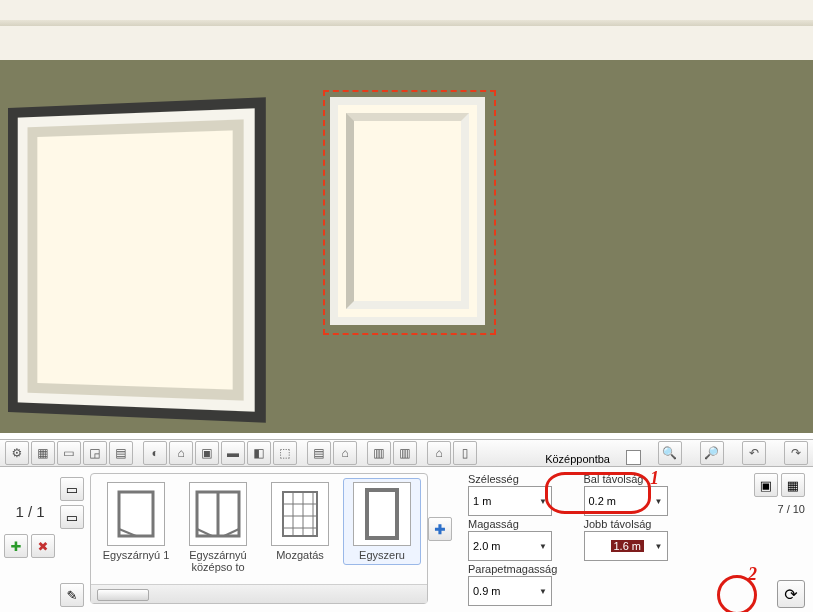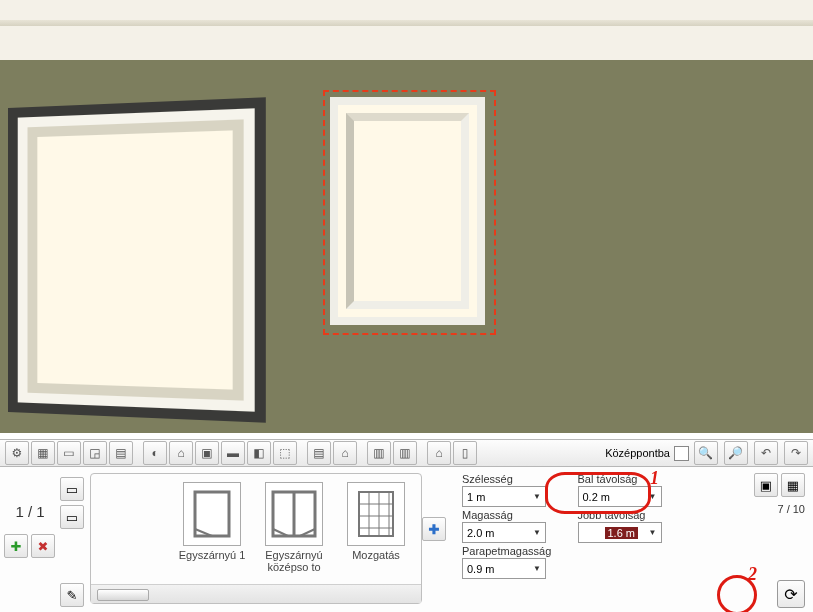--- a/index.html
+++ b/index.html
@@ -81,21 +81,21 @@
   border: 1px solid #b5b5b5;
   border-radius: 2px;
   background: linear-gradient(#fefefe,#e6e6e6);
   display:flex; align-items:center; justify-content:center;
   font-size:12px;
   color:#555;
   cursor:pointer;
 }
 .tsep { width: 8px; }
 .chk-right {
-  margin-left:auto; display:flex; align-items:center; gap:4px;
+  margin-left:auto; display:flex; align-items:flex-end; gap:16px;
 }
 .chk-box { width:13px; height:13px; border:1px solid #888; background:#fff; display:inline-block;}
 .bottom-panel {
   position:absolute; left:0; top:467px; width:813px; height:145px;
   background:#fdfdfd;
   display:flex;
 }
 .col-left {
   width:60px; padding:6px 4px; box-sizing:border-box;
 }
@@ -106,21 +106,21 @@
   display:inline-flex; align-items:center; justify-content:center;
   font-size:13px; cursor:pointer;
 }
 .col-thumbs-wrap { width:30px; display:flex; flex-direction:column; gap:4px; padding-top:10px;}
 .col-gallery {
   flex: 0 0 330px;
   border:1px solid #bfbfbf; border-radius:4px;
   margin:6px 0 8px 0;
   display:flex; flex-direction:column;
 }
-.gallery-row { flex:1; display:flex; gap:4px; padding:4px 6px; align-items:flex-start;justify-content:flex-end;}
+.gallery-row { flex:1; display:flex; gap:4px; padding:4px 6px; align-items:flex-start;}
 .thumb {
   width:72px; display:flex; flex-direction:column; align-items:center; gap:3px;
   padding:3px 2px; border-radius:3px; border:1px solid transparent;
   cursor:pointer; text-align:center; font-size:11px; color:#444;
 }
 .thumb.sel { background:#eef4ff; border-color:#9ab8e8;}
 .thumb .img {
   width:56px; height:62px; border:1px solid #aaa; background:#fff;
   display:flex; align-items:center; justify-content:center;
 }
@@ -129,21 +129,21 @@
 .col-plus { width:28px; display:flex; align-items:flex-start; padding-top:50px;}
 .col-props {
   flex:0 0 224px; padding:6px 4px 2px 12px; box-sizing:border-box;
 }
 .prow { display:flex; gap:23px; margin-bottom:2px;}
 .pfield { flex:1; }
 .plabel { font-size:11px; color:#333; margin-bottom:1px; display:block;}
 .pselect {
   height:21px; width:84px; border:1px solid #9a9a9a; font-size:11px;
   display:flex; align-items:center; justify-content:space-between;
-  padding:0 4px; box-sizing:border-box; background:#fff; cursor:pointer;
+  padding:14px 4px; box-sizing:border-box; background:#fff; cursor:pointer;
 }
 .pselect .arr { font-size:8px; color:#333;}
 .pselect.hl .val { background:#7f1d1d; color:#fff; padding:0 3px;margin-left:22px;}
 .move-row { display:flex; gap:6px; align-items:center; margin-top:2px;}
 .move-btn {
   width:24px; height:22px; border:1px solid #999; border-radius:2px;
   background:linear-gradient(#fdfdfd,#e9e9e9); display:flex; align-items:center; justify-content:center;
   font-size:12px; cursor:pointer;
 }
 .col-right {
@@ -260,20 +260,28 @@
       </div>
       <div class="thumb">
         <div class="img">
             <svg width="40" height="50">
               <rect x="3" y="3" width="34" height="44" fill="none" stroke="#777" stroke-width="2"></rect>
               <path d="M3 15h34M3 27h34M3 39h34M13 3v44M23 3v44M33 3v44" stroke="#777" stroke-width="1"></path>
             </svg>
           </div>
         <span>Mozgatás</span>
       </div>
+      <div class="thumb sel">
+        <div class="img">
+            <svg width="40" height="54">
+              <rect x="5" y="3" width="30" height="48" fill="none" stroke="#777" stroke-width="4"></rect>
+            </svg>
+          </div>
+        <span>Egyszeru</span>
+      </div>
     </div>
     <div class="gscroll"></div>
   </div>
 
   <div class="col-plus">
     <div class="icon-btn" style="color:#2c6fc9;font-weight:bold">✚</div>
   </div>
 
   <div class="col-props">
     <div class="prow">

